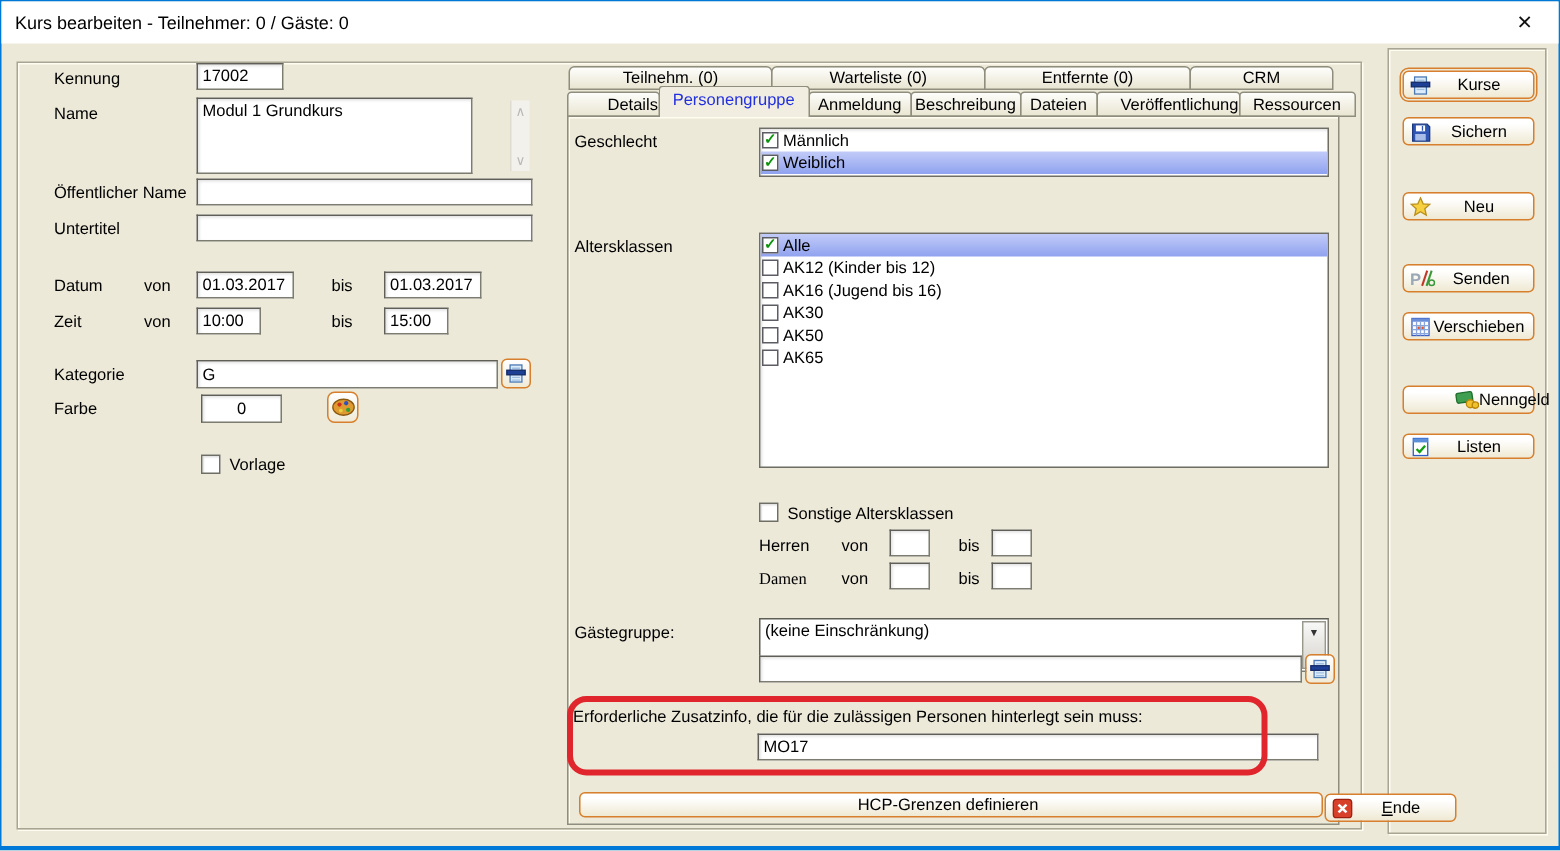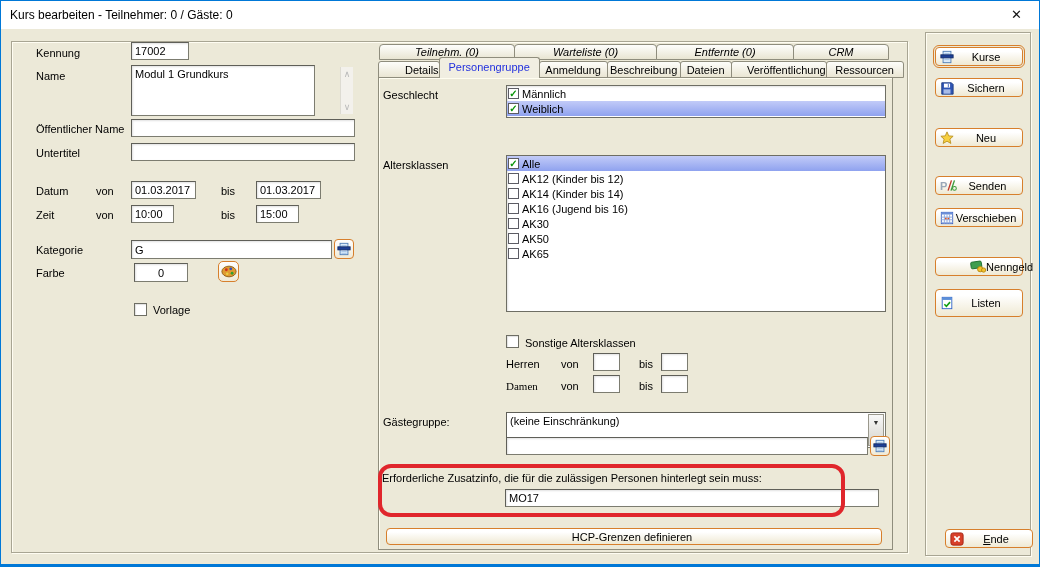--- a/index.html
+++ b/index.html
@@ -11,21 +11,21 @@
   .abs{position:absolute;}
   .etched{border:1px solid #a8a593;box-shadow:inset 1px 1px 0 #fffdf2, 1px 1px 0 #fffdf2;box-sizing:border-box;}
   .lbl{position:absolute;white-space:nowrap;}
   .tb{position:absolute;background:#fff;border:1px solid #7c7c70;border-top-color:#5f5f58;border-left-color:#5f5f58;box-shadow:inset 1px 1px 2px rgba(0,0,0,.12);font-family:"Liberation Sans",sans-serif;font-size:11px;padding:0 3px;box-sizing:border-box;color:#000;}
   textarea.tb{resize:none;overflow:hidden;padding-top:2px;}
   .vscroll{position:absolute;background:#f3f1ec;border-left:1px solid #dddbd2;color:#b9b9b9;font-size:9px;text-align:center;box-sizing:border-box;}
   .vscroll .up{position:absolute;top:2px;left:0;right:0;}
   .vscroll .dn{position:absolute;bottom:2px;left:0;right:0;}
   .iconbtn{position:absolute;border:1px solid #d77f2c;border-radius:4px;background:linear-gradient(#ffffff,#f0ead6);display:flex;align-items:center;justify-content:center;box-sizing:border-box;cursor:default;}
   .tabs1{position:absolute;left:378px;top:43px;height:16px;display:flex;}
-  .t1{background:linear-gradient(#fefefc,#e9e5d2);border:1px solid #8f8d7d;border-radius:4px 4px 0 0;margin-right:-1px;text-align:center;line-height:15px;box-sizing:border-box;cursor:default;white-space:nowrap;font-style:italic;}
+  .t1{background:linear-gradient(#fefefc,#e9e5d2);border:1px solid #8f8d7d;border-radius:4px 4px 0 0;margin-right:-1px;text-align:center;line-height:15px;box-sizing:border-box;cursor:default;white-space:nowrap;}
   .tabs2{position:absolute;left:377px;top:59px;height:18px;display:flex;align-items:flex-end;}
   .t2{background:linear-gradient(#fdfdfa,#eae6d3);border:1px solid #8f8d7d;border-radius:3px 3px 0 0;margin-right:-1px;text-align:center;height:17px;line-height:16px;box-sizing:border-box;cursor:default;white-space:nowrap;}
   .t2.sel{position:relative;height:21px;line-height:18px;background:#f1eee1;color:#2230dd;z-index:6;border-bottom:none;}
   .pane{position:absolute;left:377px;top:76px;width:515px;height:473px;border:1px solid #8f8d7d;box-shadow:inset 1px 1px 0 #fffdf0;box-sizing:border-box;}
   .listbox{position:absolute;background:#fff;border:1px solid #6e6e64;box-shadow:inset 1px 1px 2px rgba(0,0,0,.12);box-sizing:border-box;overflow:hidden;}
   .lrow{height:15px;line-height:14px;display:flex;align-items:center;padding-left:1px;white-space:nowrap;cursor:default;}
   .lrow.hl{background:linear-gradient(#c2cbf8,#8fa2ef);}
   .lcb{width:11px;height:11px;background:#fff;border:1px solid #5c5c64;box-sizing:border-box;margin-right:3px;flex:0 0 auto;font-size:10px;line-height:9px;font-weight:bold;color:#089408;text-align:center;}
   .cb{position:absolute;width:13px;height:13px;background:#fff;border:1px solid #6e6e64;box-shadow:inset 1px 1px 1px rgba(0,0,0,.12);box-sizing:border-box;font-size:10px;line-height:11px;font-weight:bold;color:#089408;text-align:center;cursor:default;}
   .dropdown{position:absolute;background:#fff;border:1px solid #7c7c70;border-top-color:#5f5f58;border-left-color:#5f5f58;box-sizing:border-box;line-height:16px;padding-left:3px;cursor:default;}
@@ -142,24 +142,20 @@
     <div class="lrow hl">
       <span class="lcb">✓</span>
       <span>Alle</span>
     </div>
     <div class="lrow">
       <span class="lcb"></span>
       <span>AK12 (Kinder bis 12)</span>
     </div>
     <div class="lrow">
       <span class="lcb"></span>
-      <span>AK14 (Kinder bis 14)</span>
-    </div>
-    <div class="lrow">
-      <span class="lcb"></span>
       <span>AK16 (Jugend bis 16)</span>
     </div>
     <div class="lrow">
       <span class="lcb"></span>
       <span>AK30</span>
     </div>
     <div class="lrow">
       <span class="lcb"></span>
       <span>AK50</span>
     </div>
@@ -270,32 +266,32 @@
     <span class="ic">
       <svg width="16" height="13" viewBox="0 0 18 14">
         <rect x="1" y="1.5" width="12" height="7.5" rx="1.5" fill="#3f9e4f" stroke="#1e6e2e" transform="rotate(-8 7 5)"></rect>
         <circle cx="11.5" cy="10" r="3" fill="#f2c12e" stroke="#b8860b"></circle>
         <circle cx="15.3" cy="11" r="2.4" fill="#f2c12e" stroke="#b8860b"></circle>
       </svg>
     </span>
     <span class="bl">Nenngeld</span>
   </div>
 
-  <div class="obtn" style="left:934px;top:288px;width:88px;height:28px;">
+  <div class="obtn" style="left:934px;top:288px;width:88px;height:17px;">
     <span class="ic">
       <svg width="14" height="14" viewBox="0 0 16 16">
         <rect x="2.5" y="1.5" width="11" height="13" fill="#fff" stroke="#2b5fc7"></rect>
         <rect x="2.5" y="1.5" width="11" height="3" fill="#5b8fd8"></rect>
         <path d="M5 9.5l2.3 2.3L11.5 7" stroke="#12a012" stroke-width="1.8" fill="none"></path>
       </svg>
     </span>
     <span class="bl">Listen</span>
   </div>
 
-  <div class="obtn" style="left:944px;top:528px;width:88px;height:19px;">
+  <div class="obtn" style="left:882px;top:528px;width:88px;height:19px;">
     <span class="ic">
       <svg width="14" height="14" viewBox="0 0 16 16">
         <rect x="1" y="1" width="14" height="14" rx="2.5" fill="#d8402a" stroke="#a02010"></rect>
         <path d="M5 5l6 6M11 5l-6 6" stroke="#fff" stroke-width="2"></path>
       </svg>
     </span>
     <span class="bl ende-label">Ende</span>
   </div>
 
 </div>

